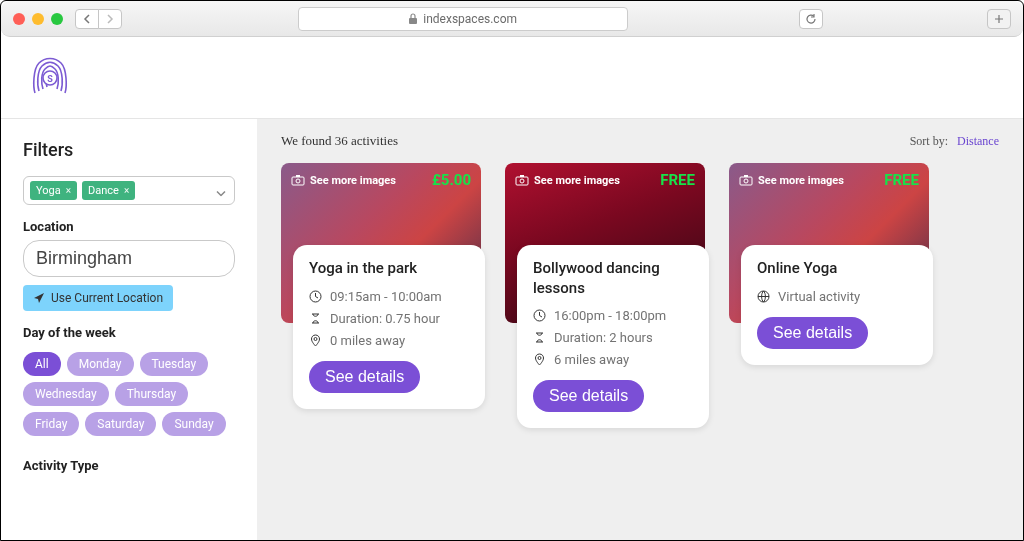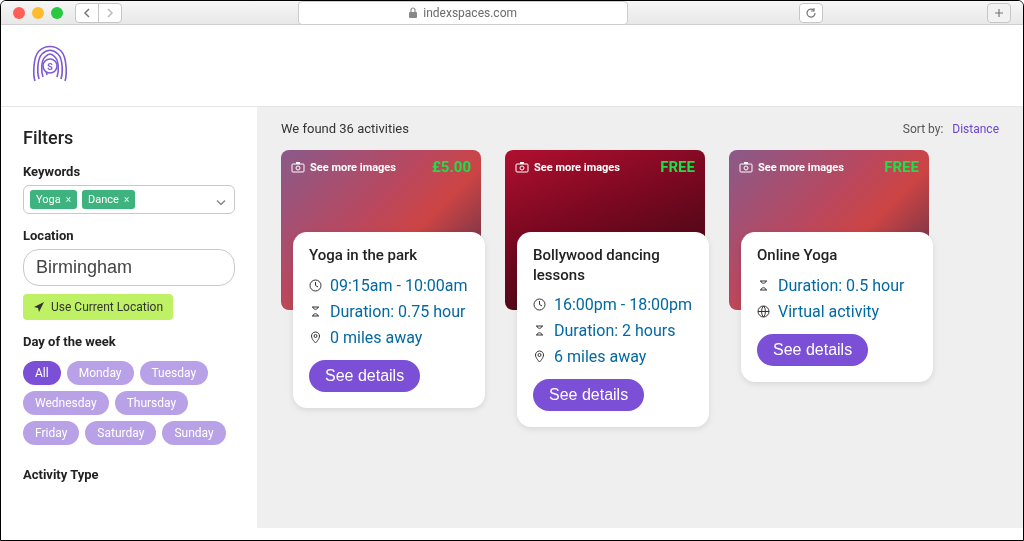--- a/index.html
+++ b/index.html
@@ -1,20 +1,20 @@
 <!DOCTYPE html>
 <html><head>
 <meta charset="utf-8">
 <style>
   * { box-sizing: border-box; margin: 0; padding: 0; }
   body { font-family: -apple-system, BlinkMacSystemFont, "Segoe UI", Roboto, sans-serif; background: #fff; width: 1024px; height: 541px; overflow: hidden; }
 
   
   .window { width: 1024px; height: 541px; border: 1px solid #000; border-radius: 6px 6px 0 0; overflow: hidden; background: #fff; }
-  .titlebar { height: 24px; background: linear-gradient(#f6f6f6,#e8e8e8); border-bottom: 1px solid #d0d0d0; display: flex; align-items: center; padding: 0 12px; }
+  .titlebar { height: 36px; background: linear-gradient(#f6f6f6,#e8e8e8); border-bottom: 1px solid #d0d0d0; display: flex; align-items: center; padding: 0 12px; border-radius: 9px; }
   .dots { display: flex; gap: 7px; margin-right: 12px; }
   .dot { width: 12px; height: 12px; border-radius: 50%; }
   .dot.red { background:#ff5f57; } .dot.yellow{background:#febc2e;} .dot.green{background:#28c840;}
   .navbtns { display:flex; gap:0; margin-right: 12px;}
   .navbtn { width:24px; height:20px; border:1px solid #c6c6c6; background:#fff; border-radius:4px; display:flex;align-items:center;justify-content:center; }
   .navbtn + .navbtn { border-top-left-radius:0; border-bottom-left-radius:0; margin-left:-1px;}
   .navbtn:first-child { border-top-right-radius:0; border-bottom-right-radius:0;}
   .url { flex:0 0 330px; margin:0 auto; height:24px; background:#fff; border:1px solid #ccc; border-radius:4px; display:flex; align-items:center; justify-content:center; font-size:12px; color:#6b6b6b; gap:5px;}
   .reload { width:24px;height:20px;border:1px solid #c6c6c6;background:#fff;border-radius:4px;display:flex;align-items:center;justify-content:center; margin-left:8px;}
   .plusbtn { width:24px;height:20px;border:1px solid #c6c6c6;background:#f2f2f2;border-radius:4px;margin-left:auto;display:flex;align-items:center;justify-content:center;}
@@ -27,41 +27,41 @@
 
   
   .sidebar { width:256px; padding:20px 22px; background:#fff; overflow:hidden; }
   .sidebar h2 { font-size:18px; font-weight:500; color:#222; margin-bottom:16px; }
   .flabel { font-size:13px; font-weight:700; color:#222; margin-bottom:6px; margin-top:14px; }
   .keyword-box { border:1px solid #c9c9c9; border-radius:6px; padding:4px 6px; display:flex; align-items:flex-end; gap:5px; flex-wrap:wrap; position:relative;}
   .chip { background:#3fb37f; color:#fff; font-size:11px; padding:3px 6px; border-radius:3px; display:flex; align-items:center; gap:5px;}
   .chip .x { font-size:10px; opacity:.9; cursor:pointer;}
   .caret { position:absolute; right:8px; top:50%; transform:translateY(-50%); color:#888;}
   .loc-input { width:100%; border:1px solid #c9c9c9; border-radius:16px; padding:7px 12px; font-size:18px; color:#444;}
-  .use-loc { margin-top:8px; display:inline-flex; align-items:center; gap:6px; background:#bef264; border-radius:4px; padding:6px 10px; font-size:12px; color:#333; cursor:pointer;}
+  .use-loc { margin-top:8px; display:inline-flex; align-items:center; gap:6px; background:#7dd3fc; border-radius:4px; padding:6px 10px; font-size:12px; color:#333; cursor:pointer;}
   .day-pills { display:flex; flex-wrap:wrap; gap:6px; margin-top:12px;}
   .pill { background:#b8a1e6; color:#fff; font-size:12px; padding:5px 12px; border-radius:14px; cursor:pointer;}
   .pill.active { background:#7b4fd6; }
 
   
   .main { flex:1; background:#efefef; padding:14px 24px; overflow:hidden;}
-  .main-head { display:flex; align-items:center; justify-content:space-between; margin-bottom:14px;}
+  .main-head { display:flex; align-items:center; justify-content:space-between; margin-bottom:14px;font-family:Liberation Serif, serif;}
   .found { font-size:13px; color:#333; }
   .sort { font-size:12px; color:#555; }
   .sort .sortval { color:#6a45d0; margin-left:6px; cursor:pointer;}
 
   .cards { display:flex; gap:24px; }
   .card-hero { height:160px; border-radius:8px; background:linear-gradient(135deg,#8a5a8a 0%, #b84860 40%, #c44 60%, #3a2a4a 100%); position:relative; }
   .card-hero.bw { background:linear-gradient(160deg,#b01030 0%, #7a0820 40%, #2a0812 100%); }
   .hero-top { position:absolute; top:8px; left:0; right:0; padding:0 10px; display:flex; justify-content:space-between; align-items:center;}
   .see-more { color:#fff; font-size:11px; display:flex; align-items:center; gap:5px; cursor:pointer;font-weight:bold;}
   .price { color:#17e24a; font-weight:700; font-size:15px; }
   .card-body { position:absolute; left:12px; right:-4px; top:82px; background:#fff; border-radius:14px; padding:14px 16px 16px; box-shadow:0 2px 6px rgba(0,0,0,.1);}
   .card-title { font-size:15px; font-weight:500; color:#222; margin-bottom:10px; line-height:1.3;}
-  .meta { font-size:16px; color:#0369a1; display:flex; align-items:center; gap:8px; margin-bottom:7px;}
+  .meta { font-size:13px; color:#737373; display:flex; align-items:center; gap:8px; margin-bottom:7px;}
   .meta svg { flex-shrink:0; }
   .details-btn { margin-top:6px; background:#7b4fd6; color:#fff; border:none; border-radius:16px; padding:7px 16px; font-size:16px; cursor:pointer;}
   .card-wrap { position:relative; width:200px; }
 </style>
 </head>
 <body>
 
 <div class="window">
   <div class="titlebar">
     <div class="dots">
@@ -113,21 +113,20 @@
         <circle cx="21" cy="25" r="7" fill="#fff" stroke="#7c5bd3" stroke-width="1.6"></circle>
         <text x="21" y="29" text-anchor="middle" font-size="9" fill="#7c5bd3" font-weight="bold">S</text>
       </svg>
     </div>
   </div>
 
   <div class="content">
     <aside class="sidebar">
       <h2>Filters</h2>
 
-      <div class="flabel">Keywords</div>
       <div class="keyword-box">
         <span class="chip">
           <span>Yoga</span>
           <span class="x">×</span>
         </span>
         <span class="chip">
           <span>Dance</span>
           <span class="x">×</span>
         </span>
         <span class="caret">
@@ -263,26 +262,20 @@
                   </svg>
                 <span>See more images</span>
               </span>
               <span class="price">FREE</span>
             </div>
           </div>
           <div class="card-body">
             <div class="card-title">Online Yoga</div>
             <div class="meta">
               <svg width="13" height="13" viewBox="0 0 13 13">
-                  <path d="M3 2 H10 M3 11 H10 M4 2 C4 5 9 5 9 2 M4 11 C4 8 9 8 9 11" stroke="#333" fill="none"></path>
-                </svg>
-              <span>Duration: 0.5 hour</span>
-            </div>
-            <div class="meta">
-              <svg width="13" height="13" viewBox="0 0 13 13">
                   <circle cx="6.5" cy="6.5" r="5.5" stroke="#333" fill="none"></circle>
                   <path d="M1 6.5 H12 M6.5 1 C4 3 4 10 6.5 12 M6.5 1 C9 3 9 10 6.5 12" stroke="#333" fill="none"></path>
                 </svg>
               <span>Virtual activity</span>
             </div>
             <button class="details-btn">See details</button>
           </div>
         </div>
 
       </div>

